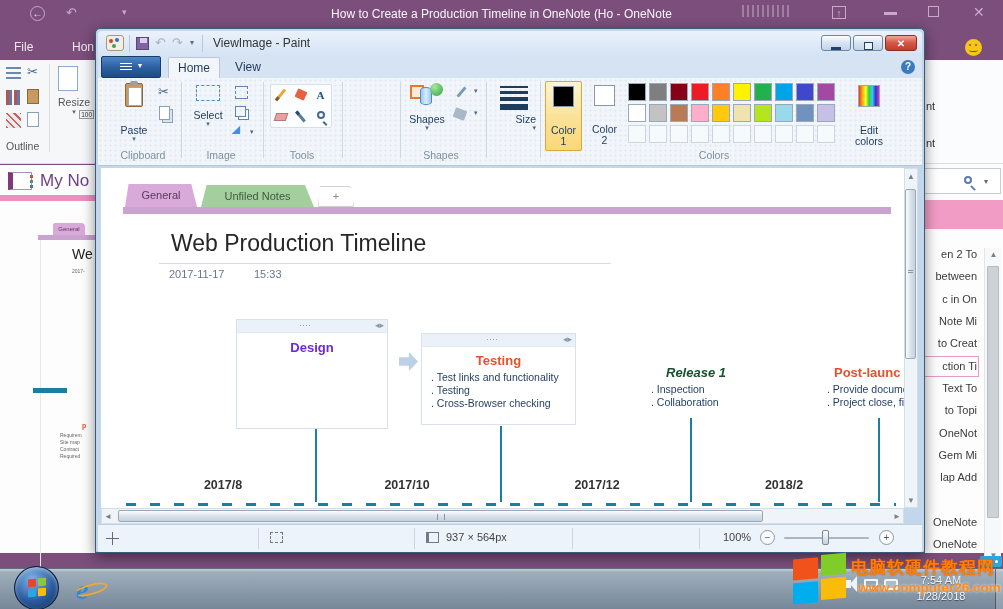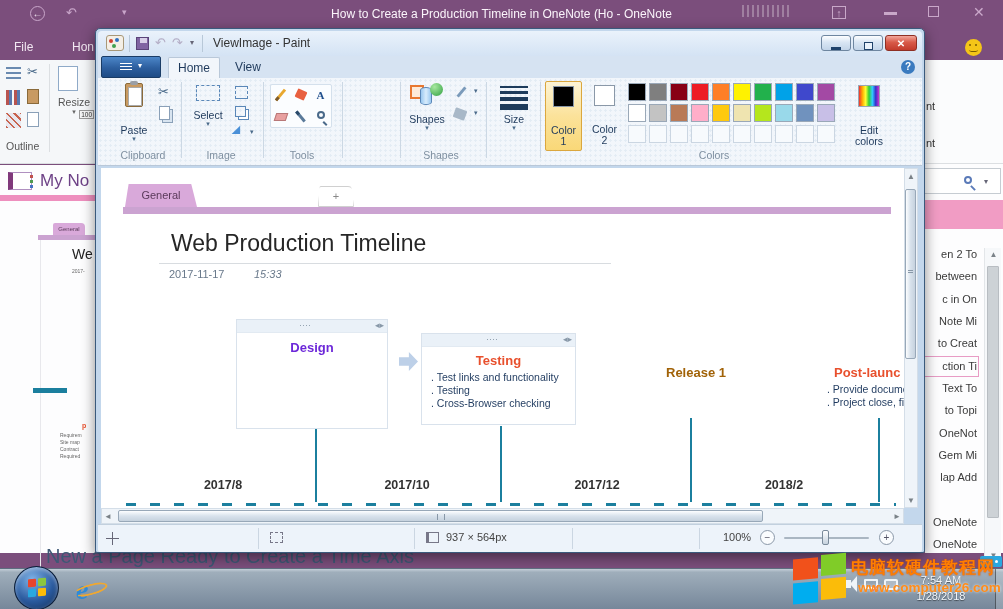--- a/index.html
+++ b/index.html
@@ -154,21 +154,20 @@
     <div class="abs" style="left:40px;top:75px;width:1px;height:460px;background:#E8E8EC;"></div>
     <div class="abs" style="left:72px;top:81px;font-size:14px;color:#222;">We</div>
     <div class="abs tinytext" style="left:72px;top:103px;">2017-</div>
     <div class="abs" style="left:33px;top:223px;width:34px;height:5px;background:#1B7F9E;"></div>
     <div class="abs" style="left:82px;top:257px;font-size:7px;font-weight:bold;color:#E8502D;">p</div>
     <div class="abs tinytext" style="left:60px;top:267px;">Requirem</div>
     <div class="abs tinytext" style="left:60px;top:274px;">Site map</div>
     <div class="abs tinytext" style="left:60px;top:281px;">Contract</div>
     <div class="abs tinytext" style="left:60px;top:288px;">Required</div>
   </div>
-  <div class="abs footer-head" style="left:46px;top:545px;white-space:nowrap;">New a Page Ready to Create a Time Axis</div>
 
   <div class="abs" style="left:925px;top:164px;width:78px;height:389px;background:#FDFDFE;">
     <div class="abs" style="left:-10px;top:4px;width:86px;height:26px;background:#FFF;border:1px solid #C6CCD2;">
       <div class="abs" style="left:48px;top:7px;width:8px;height:8px;border:2px solid #5A7AB8;border-radius:50%;"></div>
       <div class="abs" style="left:56px;top:16px;width:2px;height:6px;background:#5A7AB8;transform:rotate(-45deg);"></div>
       <span class="abs" style="left:68px;top:8px;font-size:8px;color:#667;">▾</span>
     </div>
     <div class="abs" style="left:0;top:36px;width:78px;height:29px;background:#F19CC4;"></div>
   </div>
   <div class="abs">
@@ -288,21 +287,21 @@
       </div>
       <div class="abs" style="left:356px;top:8px;width:18px;height:12px;">
           <div style="width:3px;height:12px;background:#7A9ABA;transform:rotate(40deg);margin-left:6px;"></div>
         </div>
       <span class="abs" style="left:376px;top:9px;font-size:7px;color:#4A6A8A;">▾</span>
       <div class="abs" style="left:356px;top:31px;width:12px;height:10px;background:#A8B8C8;transform:rotate(20deg);border-radius:1px;"></div>
       <span class="abs" style="left:376px;top:31px;font-size:7px;color:#4A6A8A;">▾</span>
       <div class="abs rib-lbl" style="left:312px;top:71px;width:62px;">Shapes</div>
       <div class="abs rib-div" style="left:388px;"></div>
 
-      <div class="abs big-btn" style="left:394px;top:5px;width:44px;">
+      <div class="abs big-btn" style="left:394px;top:5px;width:44px;text-align:right;">
         <div style="width:28px;margin:3px auto;">
           <div style="height:2px;background:#1E3C5C;margin:3px 0;"></div>
           <div style="height:3px;background:#1E3C5C;margin:3px 0;"></div>
           <div style="height:4px;background:#1E3C5C;margin:3px 0;"></div>
           <div style="height:6px;background:#1E3C5C;margin:3px 0;"></div>
         </div>
         <span class="cap" style="margin-top:2px;">Size</span>
           <span class="dd">▾</span>
       </div>
       <div class="abs rib-div" style="left:442px;"></div>
@@ -350,45 +349,50 @@
       <div class="abs rib-lbl" style="left:585px;top:71px;width:62px;">Colors</div>
       <div class="abs big-btn" style="left:749px;top:3px;width:44px;">
         <div class="rainbow" style="margin-top:4px;"></div>
         <span class="cap">Edit</span>
         <span class="cap" style="margin-top:-1px;">colors</span>
       </div>
     </div>
 
     <div class="abs p-canvas">
       <div class="abs cv-tab" style="left:24px;top:16px;width:72px;height:23px;background:#D9A9DA;color:#5A3A5A;z-index:2;">General</div>
+      <div class="abs cv-tab" style="left:100px;top:17px;width:113px;height:22px;background:#A3CF9E;color:#3F5A3F;">Unfiled Notes</div>
       <div class="abs cv-tab" style="left:217px;top:18px;width:36px;height:21px;background:#FFF;border:1px solid #D0D0D0;color:#888;line-height:19px;">+</div>
       <div class="abs cv-purplebar" style="left:22px;top:39px;width:768px;height:7px;z-index:1;"></div>
       <div class="abs cv-title" style="left:70px;top:62px;">Web Production Timeline</div>
       <div class="abs" style="left:58px;top:95px;width:452px;height:1px;background:#D8DCE0;"></div>
       <div class="abs meta" style="left:68px;top:100px;">2017-11-17</div>
-      <div class="abs meta" style="left:153px;top:100px;font-style:italic;">15:33</div>
+      <div class="abs meta" style="left:153px;top:100px;">15:33</div>
 
       <div class="abs tl-box" style="left:135px;top:151px;width:152px;height:110px;">
         <div class="tl-head"><span style="margin-left:62px;">····</span><span style="float:right;margin-right:3px;">◂▸</span></div>
         <div class="tl-title" style="margin-top: 7px; color: #6d28d9;">Design</div>
       </div>
       <div class="abs tl-arrow" style="left:298px;top:184px;"></div>
 
       <div class="abs tl-box" style="left:320px;top:165px;width:155px;height:92px;">
         <div class="tl-head"><span style="margin-left:64px;">····</span><span style="float:right;margin-right:3px;">◂▸</span></div>
         <div class="tl-title" style="margin-top: 6px; color: rgb(232, 80, 45);">Testing</div>
         <div class="tl-items" style="margin:3px 0 0 9px;">
           <div>. Test links and functionality</div>
           <div>. Testing</div>
           <div>. Cross-Browser checking</div>
         </div>
       </div>
 
       <div class="abs" style="left:540px;top:197px;width:110px;">
-        <div class="tl-title" style="color: #a16207;">Release 1</div>
+        <div class="tl-title" style="color: #14532d; font-style: italic;">Release 1</div>
+        <div class="tl-items" style="margin:3px 0 0 10px;">
+          <div>. Inspection</div>
+          <div>. Collaboration</div>
+        </div>
       </div>
 
       <div class="abs" style="left:726px;top:197px;width:220px;">
         <div class="tl-title" style="text-align: left; margin-left: 7px; color: rgb(232, 80, 45);">Post-launc</div>
         <div class="tl-items" style="margin:3px 0 0 0;">
           <div>. Provide documentation ar</div>
           <div>. Project close, final docum</div>
         </div>
       </div>
 

